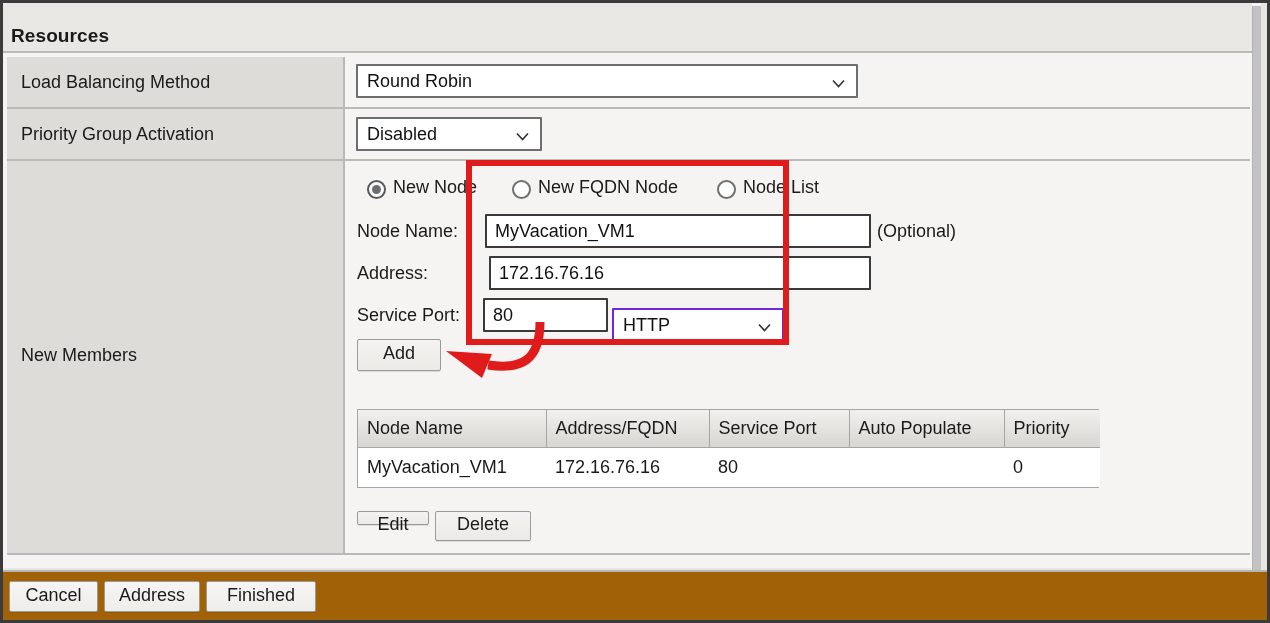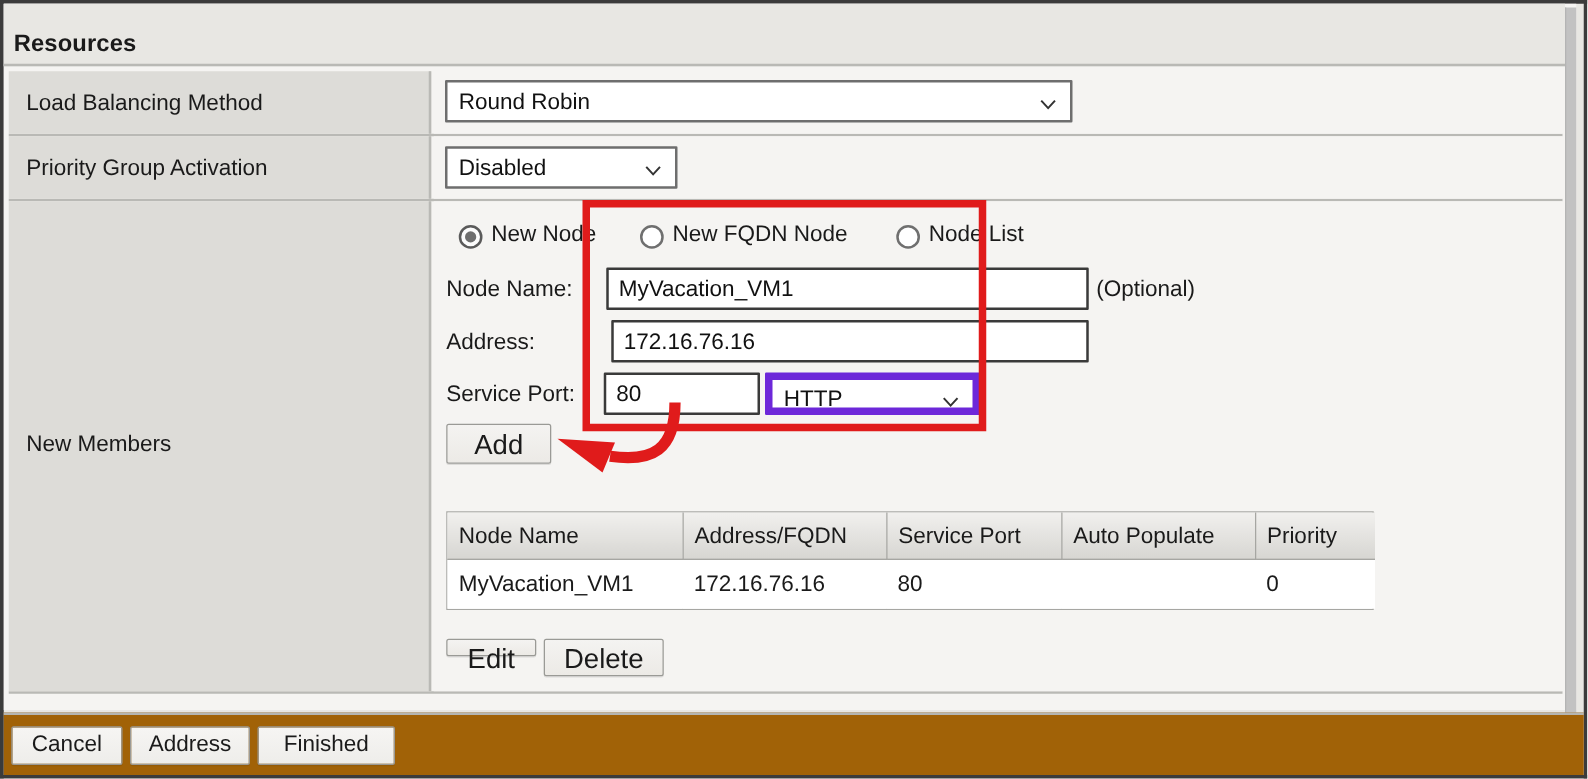--- a/index.html
+++ b/index.html
@@ -185,33 +185,33 @@
     position: absolute;
     left: 8px; top: 5px;
     white-space: nowrap;
   }
   .txt-node { left: 138px; top: 53px; width: 386px; }
   .txt-addr { left: 142px; top: 95px; width: 382px; }
   .txt-port { left: 136px; top: 137px; width: 125px; }
 
   .sel-proto {
     position: absolute;
-    left: 265px; top: 137px;
+    left: 265px; top: 147px;
     width: 172px;
-    border: 6px solid #6d28d9;
+    border: 2px solid #6d28d9;
     text-align: center;
   }
 
   
   .btn {
     position: absolute;
     background: linear-gradient(to bottom, #f4f3f1 0%, #eceae6 100%);
     border: 1px solid #9a9a96;
     box-sizing: border-box;
-    font-size: 22px;
+    font-size: 18px;
     color: #1a1a1a;
     text-align: center;
     border-radius: 2px;
     cursor: default;
     box-shadow: 0 1px 0 rgba(0,0,0,0.10);
   }
   .btn span { display: block; }
   .btn-add    { left: 10px;  top: 178px; width: 84px;  height: 32px; }
   .btn-add span    { margin-top: 3px; }
   .btn-edit   { left: 10px;  top: 350px; width: 72px;  height: 14px; }

